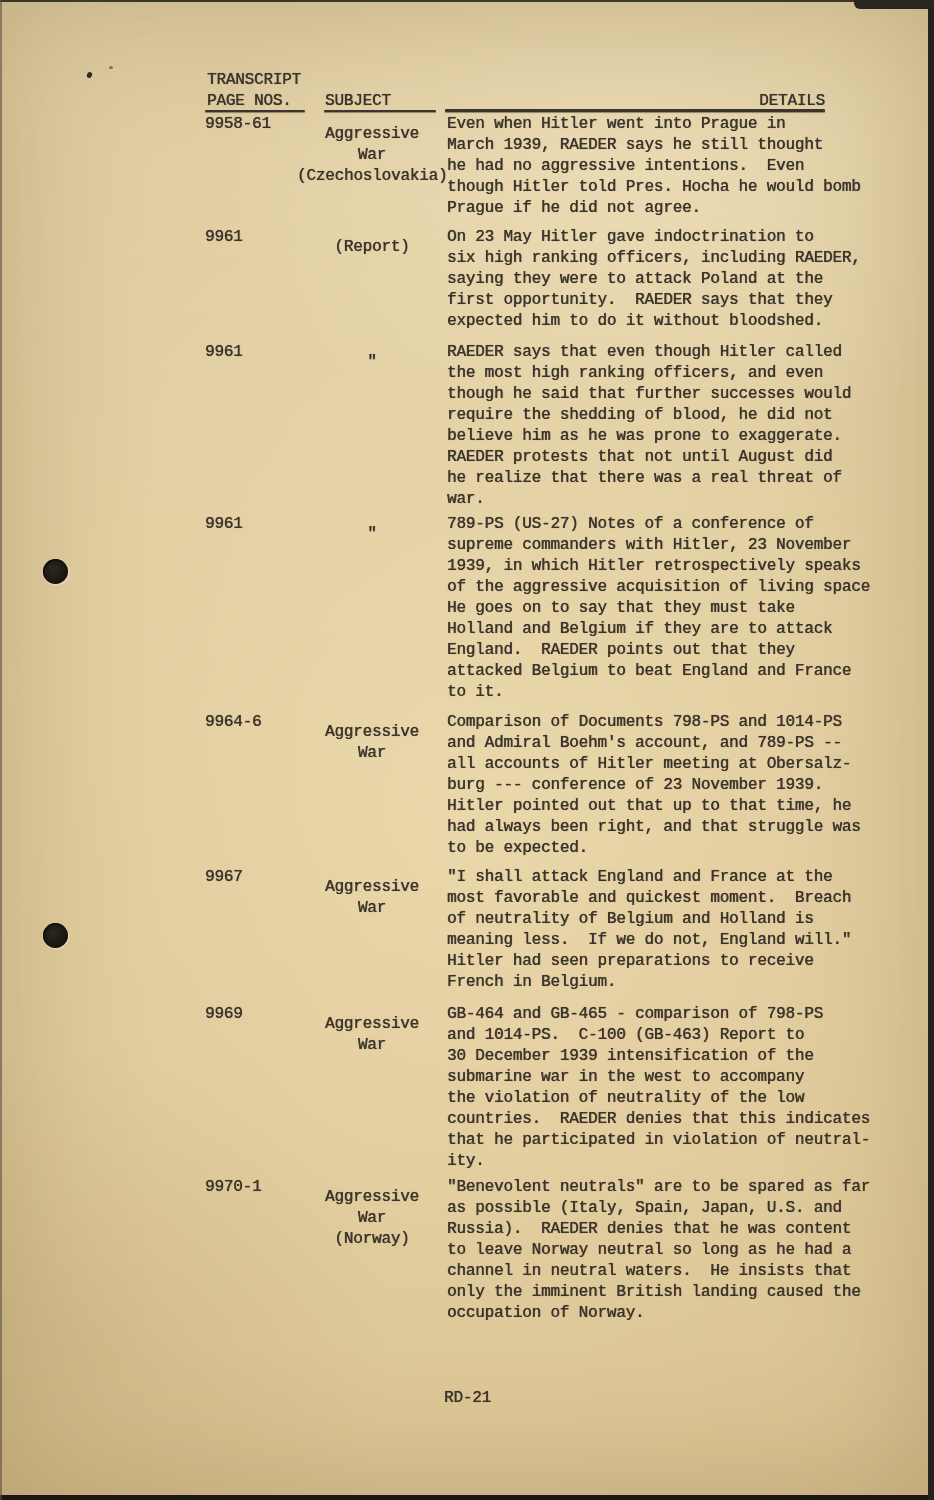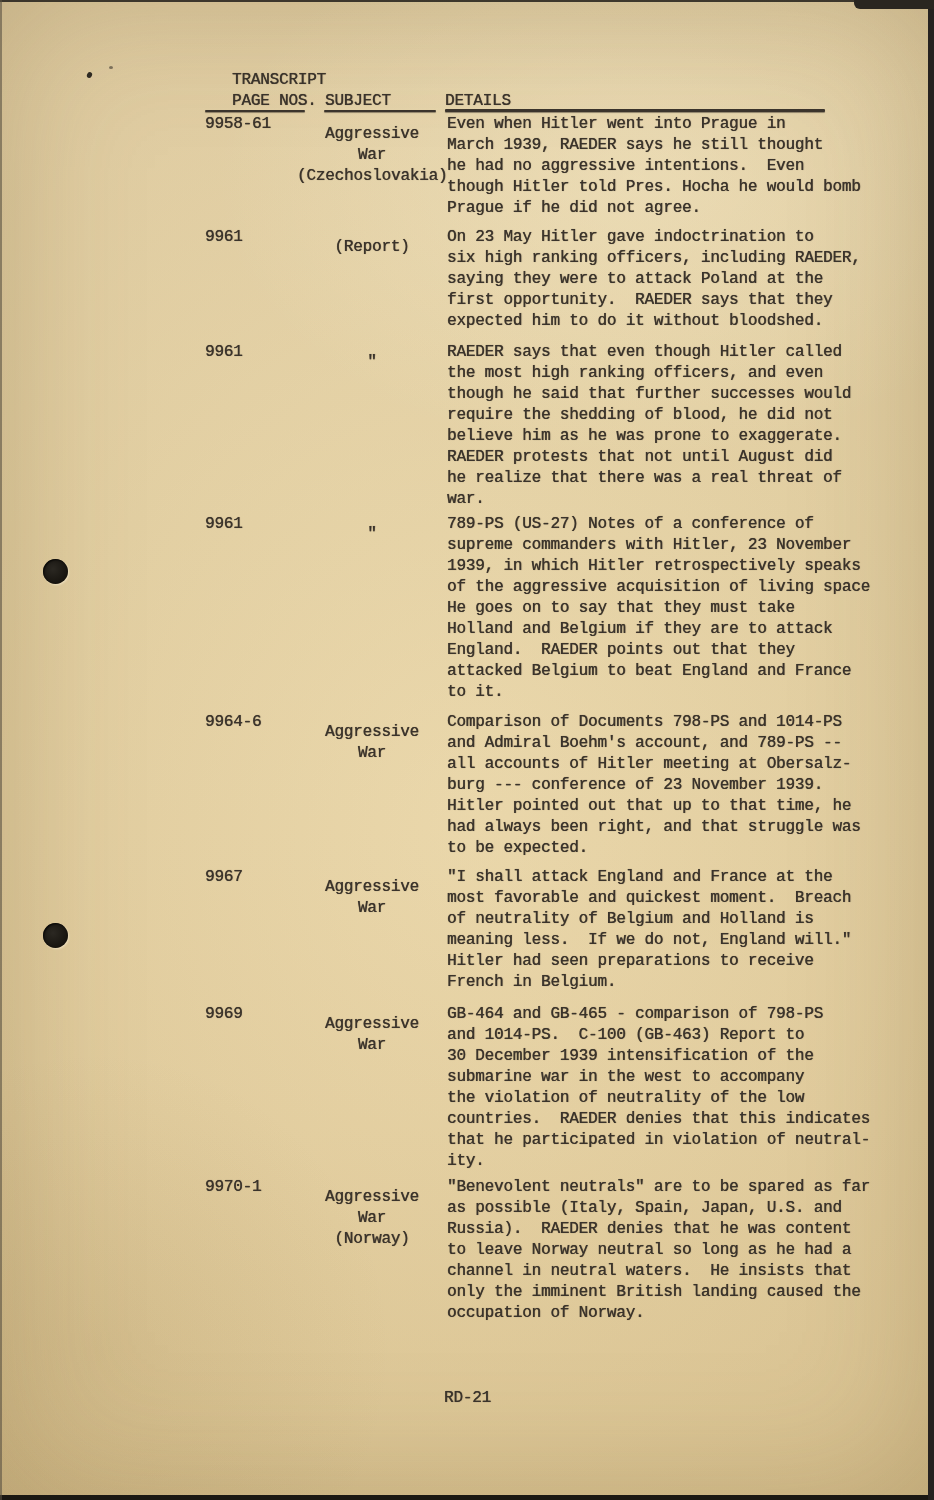--- a/index.html
+++ b/index.html
@@ -21,23 +21,23 @@
   }
   .type {
     white-space: pre;
     font-size: 16px;
     line-height: 21px;
     letter-spacing: -0.2px;
     text-shadow: 0.4px 0.4px 0.7px rgba(45,38,30,0.75), -0.2px 0 0.5px rgba(45,38,30,0.35);
   }
   .abs { position: absolute; }
   .doc-title { top: 31px; left: 209px; }
-  .hdr-col1 { top: 70px; left: 207px; margin-left: 25px; }
+  .hdr-col1 { top: 70px; left: 207px; }
   .hdr-col2 { top: 91px; left: 325px; width: 112px; text-align: left; }
-  .hdr-col3 { top: 91px; left: 445px; width: 380px; text-align: left; }
+  .hdr-col3 { top: 91px; left: 445px; width: 380px; text-align: right; }
   .rule {
     position: absolute;
     height: 2px;
     background: #3b342c;
     box-shadow: 0 1px 0.8px rgba(45,38,30,0.45);
     border-radius: 1px;
   }
   .rule-col1 { top: 110px; left: 205px; width: 100px; }
   .rule-col2 { top: 110px; left: 324px; width: 112px; }
   .rule-col3 { top: 109px; left: 445px; width: 380px; height: 3px; }

